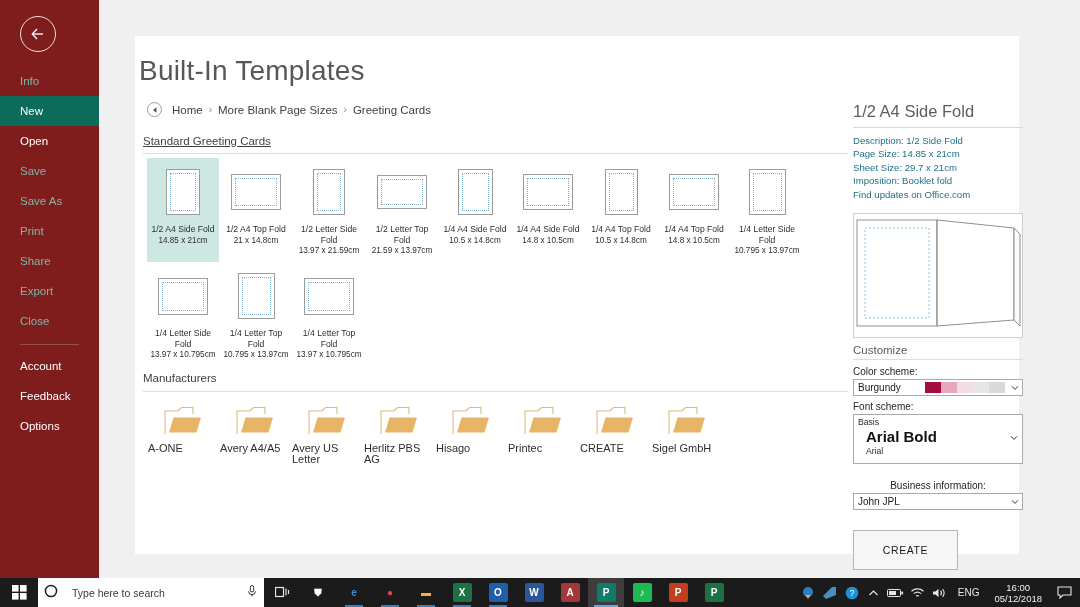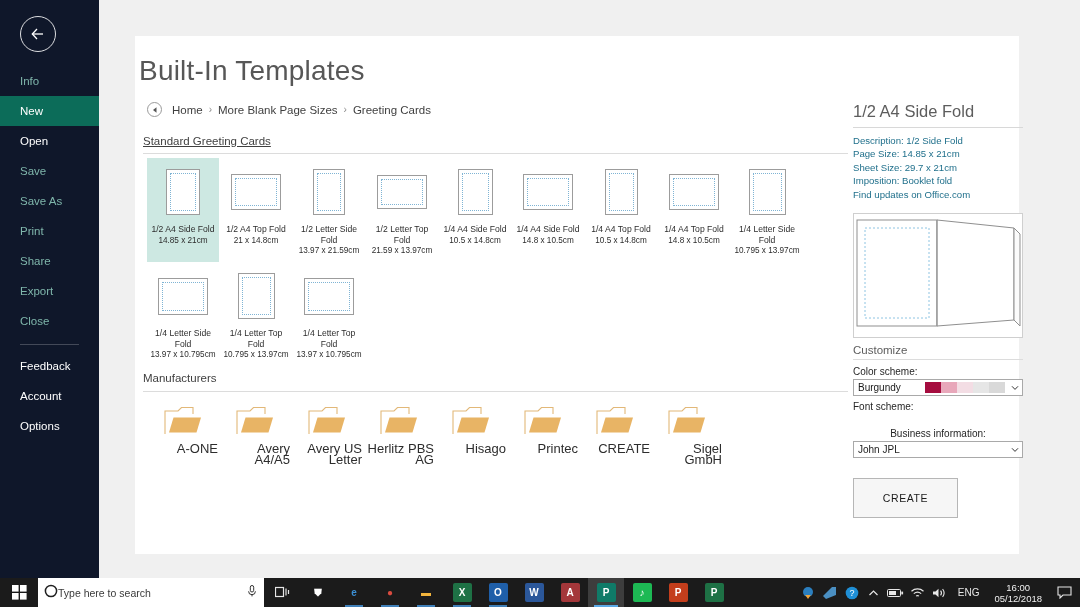--- a/index.html
+++ b/index.html
@@ -27,21 +27,21 @@
   .tb-help { font-size: 12px; color: #5f5f5f; width: 26px; text-align: center; }
   .tb-btn {
     width: 34px; height: 26px; display: flex; align-items: center;
     justify-content: center; font-size: 11px; color: #5a5a5a;
   }
   .tb-btn svg { display: block; }
 
   
   .rail {
     position: absolute; left: 0; top: 0; width: 99px; height: 578px;
-    background: #0f172a;
+    background: #7f1d1d;
   }
   .back-circle {
     position: absolute; left: 20px; top: 16px; width: 36px; height: 36px;
     border: 1.5px solid rgba(255,255,255,.85); border-radius: 50%;
     display: flex; align-items: center; justify-content: center;
   }
   .rail-items { position: absolute; left: 0; top: 66px; width: 99px; }
   .rail-item {
     height: 30px; display: flex; align-items: center;
     padding-left: 20px; font-size: 11.5px; color: #bcdcd5;
@@ -115,21 +115,21 @@
     line-height: 10px;
   }
 
   
   .mgrid { position: absolute; display: flex; }
   .mcard {
     width: 72px; display: flex; flex-direction: column; align-items: center;
   }
   .folder { width: 40px; height: 31px; position: relative; }
   .mlabel {
-    margin-top: 7px; font-size: 13px; color: #2d2d2d; text-align: right;
+    margin-top: 7px; font-size: 11px; color: #2d2d2d; text-align: left;
     line-height: 11px; width: 70px;
   }
 
   
   .rpanel { position: absolute; left: 853px; top: 100px; width: 170px; }
   .rp-title {
     font-size: 16.5px; color: #5d5d5d; font-weight: 300; line-height: 22px;
   }
   .rp-rule { height: 1px; background: #d8d8d8; margin: 5px 0 6px 0; }
   .rp-line {
@@ -185,21 +185,21 @@
   .taskbar {
     position: absolute; left: 0; bottom: 0; width: 1080px; height: 29px;
     background: #1b1b1b; display: flex; align-items: center;
   }
   .tb-start {
     width: 38px; height: 29px; display: flex; align-items: center;
     justify-content: center;
   }
   .tb-search {
     width: 226px; height: 29px; background: #ffffff; display: flex;
-    align-items: center; gap: 0; padding: 0 6px;
+    align-items: center; gap: 14px; padding: 0 6px;
   }
   .tb-search-text { font-size: 10.5px; color: #3a3a3a; flex: 1; }
   .tb-taskview {
     width: 36px; height: 29px; display: flex; align-items: center;
     justify-content: center;
   }
   .tb-apps { display: flex; align-items: center; height: 29px; }
   .tb-app {
     width: 36px; height: 29px; display: flex; align-items: center;
     justify-content: center; position: relative;
@@ -299,24 +299,24 @@
           <span>Share</span>
         </div>
       <div class="rail-item dim">
           <span>Export</span>
         </div>
       <div class="rail-item dim">
           <span>Close</span>
         </div>
       <div class="rail-sep"></div>
       <div class="rail-item strong">
+          <span>Account</span>
+        </div>
+      <div class="rail-item strong">
           <span>Feedback</span>
-        </div>
-      <div class="rail-item strong">
-          <span>Account</span>
         </div>
       <div class="rail-item strong">
           <span>Options</span>
         </div>
     </div>
   </div>
 
   <div class="page-title">Built-In Templates</div>
 
   <div class="breadcrumb">
@@ -519,20 +519,30 @@
           <span class="swatch" style="background: rgb(217, 217, 217);"></span>
         </span>
       <span class="sel-arrow">
         <svg width="8" height="6" viewBox="0 0 8 6">
             <polyline points="1,1.3 4,4.4 7,1.3" fill="none" stroke="#333" stroke-width="1"></polyline>
           </svg>
       </span>
     </div>
 
     <div class="fld-label" style="margin-top:5px;">Font scheme:</div>
+    <div class="font-box">
+      <div class="fb-basis">Basis</div>
+      <div class="fb-main">Arial Bold</div>
+      <div class="fb-sub">Arial</div>
+      <span class="fb-arrow">
+        <svg width="8" height="6" viewBox="0 0 8 6">
+            <polyline points="1,1.3 4,4.4 7,1.3" fill="none" stroke="#333" stroke-width="1"></polyline>
+          </svg>
+      </span>
+    </div>
 
     <div class="fld-label" style="margin-top:16px;text-align:center;">Business information:</div>
     <div class="select-box">
       <span class="select-val">John JPL</span>
       <span class="sel-arrow">
         <svg width="8" height="6" viewBox="0 0 8 6">
             <polyline points="1,1.3 4,4.4 7,1.3" fill="none" stroke="#333" stroke-width="1"></polyline>
           </svg>
       </span>
     </div>

